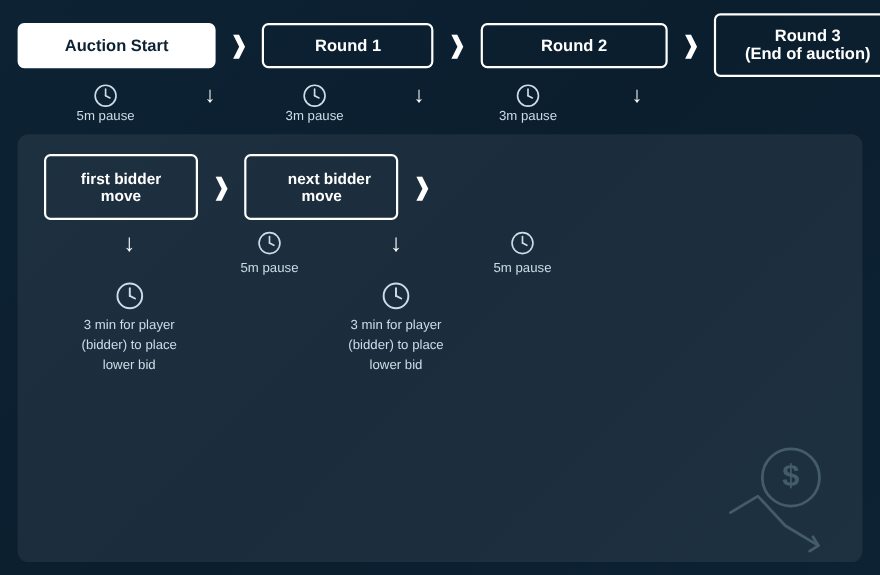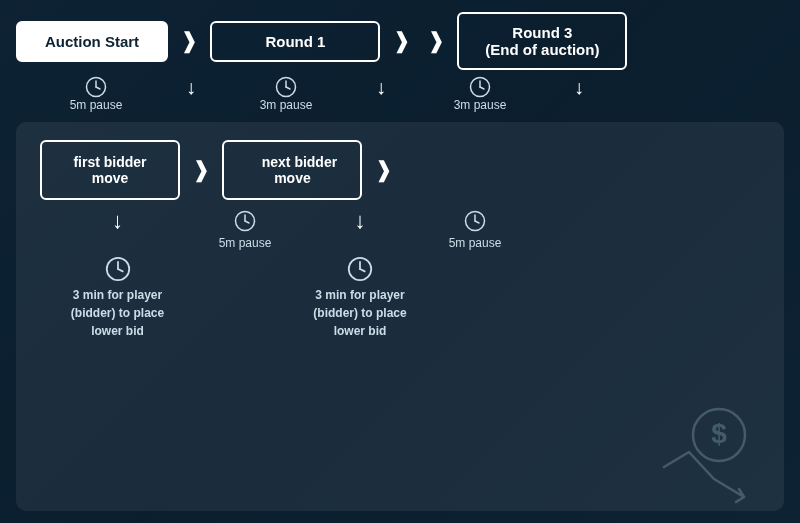--- a/index.html
+++ b/index.html
@@ -76,22 +76,22 @@
       flex-direction: column;
       margin-bottom: 10px;
     }
 
     .row-flex {
       display: flex;
       align-items: center;
     }
 
     
-    .col-w1 { width: 152px; flex-shrink: 0; }
-    .col-w2 { width: 170px; flex-shrink: 0; }
+    .col-w1 { width: 180px; flex-shrink: 0; }
+    .col-w2 { width: 156px; flex-shrink: 0; }
     .col-w3 { width: 170px; flex-shrink: 0; }
     .col-w4 { width: 170px; flex-shrink: 0; }
 
     .clock-svg {
       display: inline-block;
     }
   </style>
 </head>
 <body>
 
@@ -104,20 +104,23 @@
     </div>
 
     <span class="arrow-right">❱</span>
 
     <div class="step-box col-w2" style="margin:0 4px;">
       <span>Round 1</span>
     </div>
 
     <span class="arrow-right">❱</span>
 
+    <div class="step-box col-w3" style="margin:0 4px;">
+      <span>Round 2</span>
+    </div>
 
     <span class="arrow-right">❱</span>
 
     <div class="step-box col-w4" style="margin-left:4px;">
       <span style="white-space:pre-line;margin-top:48px;">Round 3
 (End of auction)</span>
     </div>
   </div>
 
   <div class="row-flex" style="align-items:flex-start; padding-left: 0;">
@@ -205,21 +208,21 @@
     <div style="width:100px; display:flex; flex-direction:column; align-items:center; gap:4px;">
       <svg class="clock-svg" width="22" height="22" viewBox="0 0 22 22">
         <circle cx="11" cy="11" r="9.5" stroke="#ccdde8" stroke-width="1.5" fill="none"></circle>
         <line x1="11" y1="5" x2="11" y2="11" stroke="#ccdde8" stroke-width="1.5" stroke-linecap="round"></line>
         <line x1="11" y1="11" x2="15" y2="13" stroke="#ccdde8" stroke-width="1.5" stroke-linecap="round"></line>
       </svg>
       <span style="font-size:12px; color:#ccdde8;">5m pause</span>
     </div>
   </div>
 
-  <div style="display:flex; align-items:center; margin-top:6px;font-weight:bold;">
+  <div style="display:flex; align-items:center; margin-top:6px;">
 
     <div style="width:155px; display:flex; flex-direction:column; align-items:center; gap:4px;">
       <svg class="clock-svg" width="26" height="26" viewBox="0 0 22 22">
         <circle cx="11" cy="11" r="9.5" stroke="#ccdde8" stroke-width="1.5" fill="none"></circle>
         <line x1="11" y1="5" x2="11" y2="11" stroke="#ccdde8" stroke-width="1.5" stroke-linecap="round"></line>
         <line x1="11" y1="11" x2="15" y2="13" stroke="#ccdde8" stroke-width="1.5" stroke-linecap="round"></line>
       </svg>
       <span style="font-size:12px; color:#ccdde8; text-align:center; line-height:1.5;">3 min for player<br>(bidder) to place<br>lower bid</span>
     </div>
 

